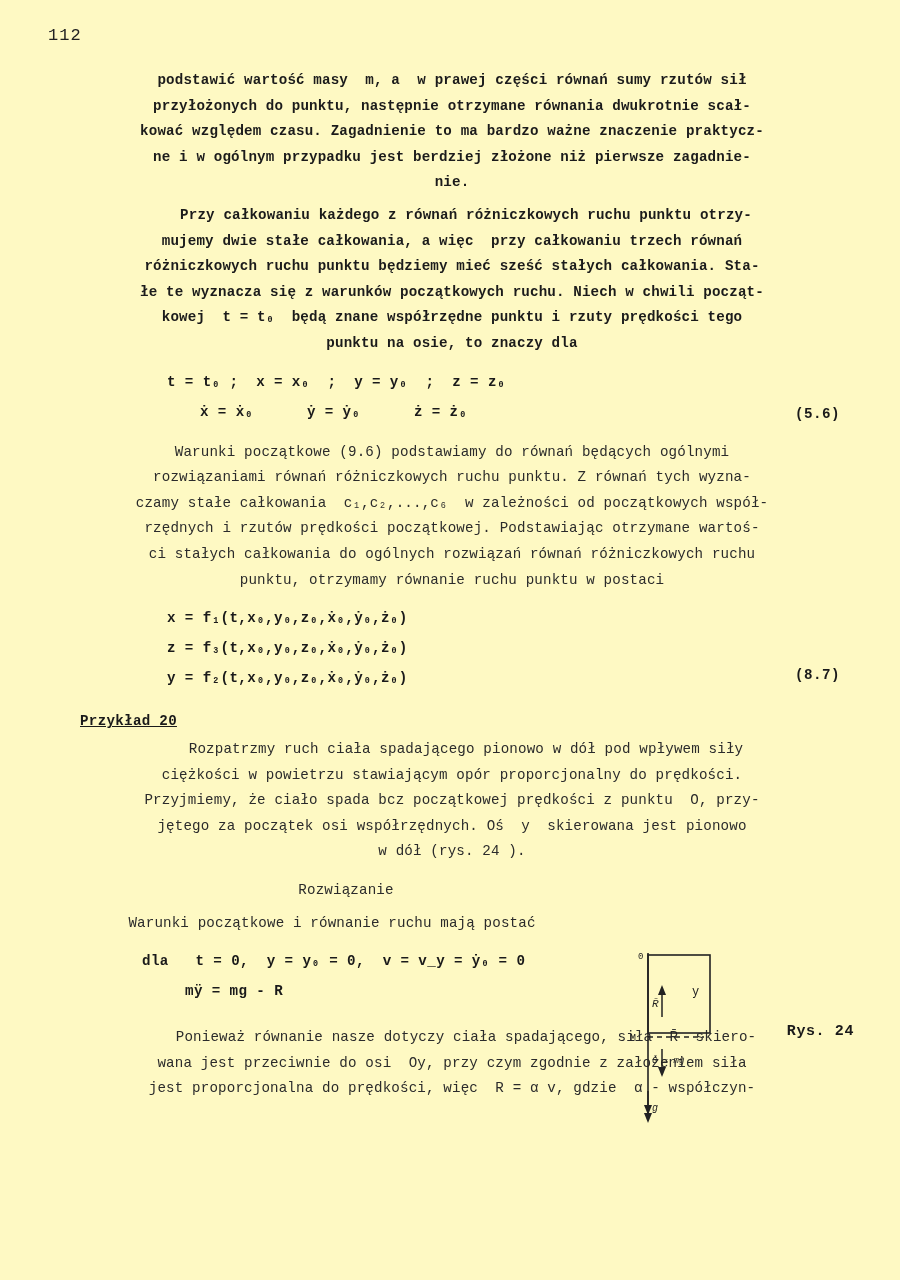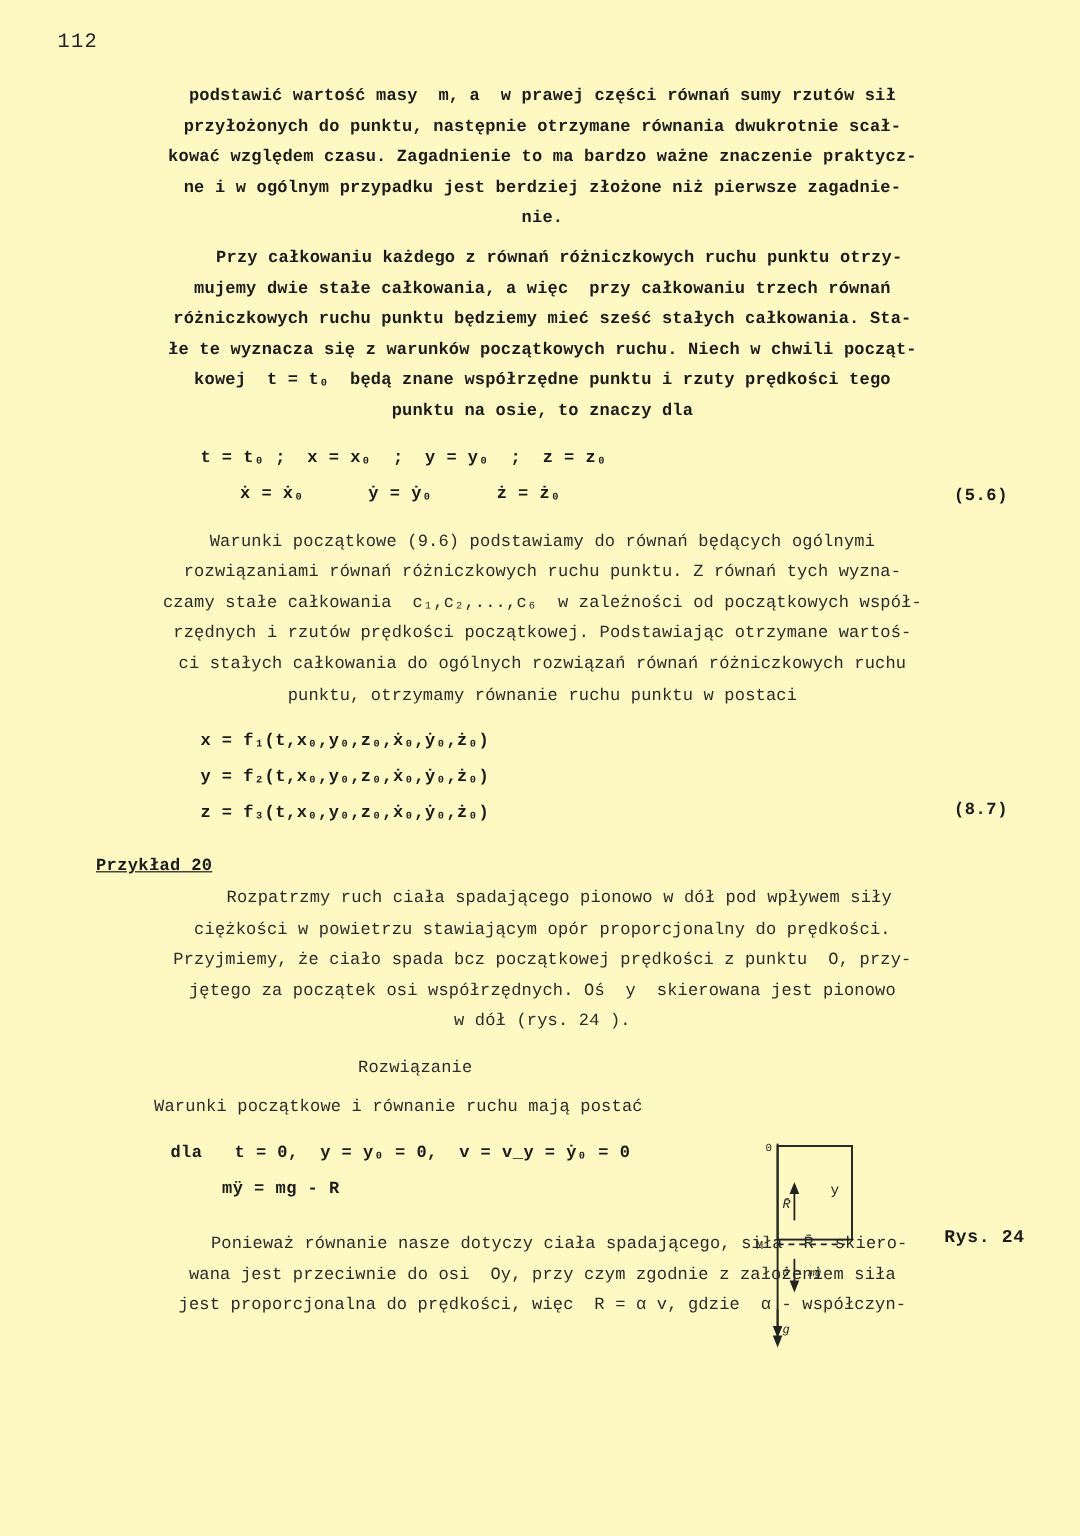--- a/index.html
+++ b/index.html
@@ -133,22 +133,22 @@
     <div class="gap-s"></div>
     <p class="para light">Warunki początkowe (9.6) podstawiamy do równań będących ogólnymi
 rozwiązaniami równań różniczkowych ruchu punktu. Z równań tych wyzna-
 czamy stałe całkowania  c₁,c₂,...,c₆  w zależności od początkowych współ-
 rzędnych i rzutów prędkości początkowej. Podstawiając otrzymane wartoś-
 ci stałych całkowania do ogólnych rozwiązań równań różniczkowych ruchu
 punktu, otrzymamy równanie ruchu punktu w postaci</p>
 
     <div class="eqblock">
       <div class="eqline" style="padding-left:115px;">x = f₁(t,x₀,y₀,z₀,ẋ₀,ẏ₀,ż₀)</div>
+      <div class="eqline" style="padding-left:115px;">z = f₃(t,x₀,y₀,z₀,ẋ₀,ẏ₀,ż₀)</div>
       <div class="eqline" style="padding-left:115px;">y = f₂(t,x₀,y₀,z₀,ẋ₀,ẏ₀,ż₀)</div>
-      <div class="eqline" style="padding-left:115px;">z = f₃(t,x₀,y₀,z₀,ẋ₀,ẏ₀,ż₀)</div>
       <div class="eqtag" style="top:31px;margin-top:26px;">(8.7)</div>
     </div>
 
     <div class="gap-m"></div>
     <div style="padding-left:28px;">
       <span class="heading-ul">Przykład 20</span>
     </div>
 
     <div class="gap-s"></div>
     <p class="para light indent">Rozpatrzmy ruch ciała spadającego pionowo w dół pod wpływem siły

